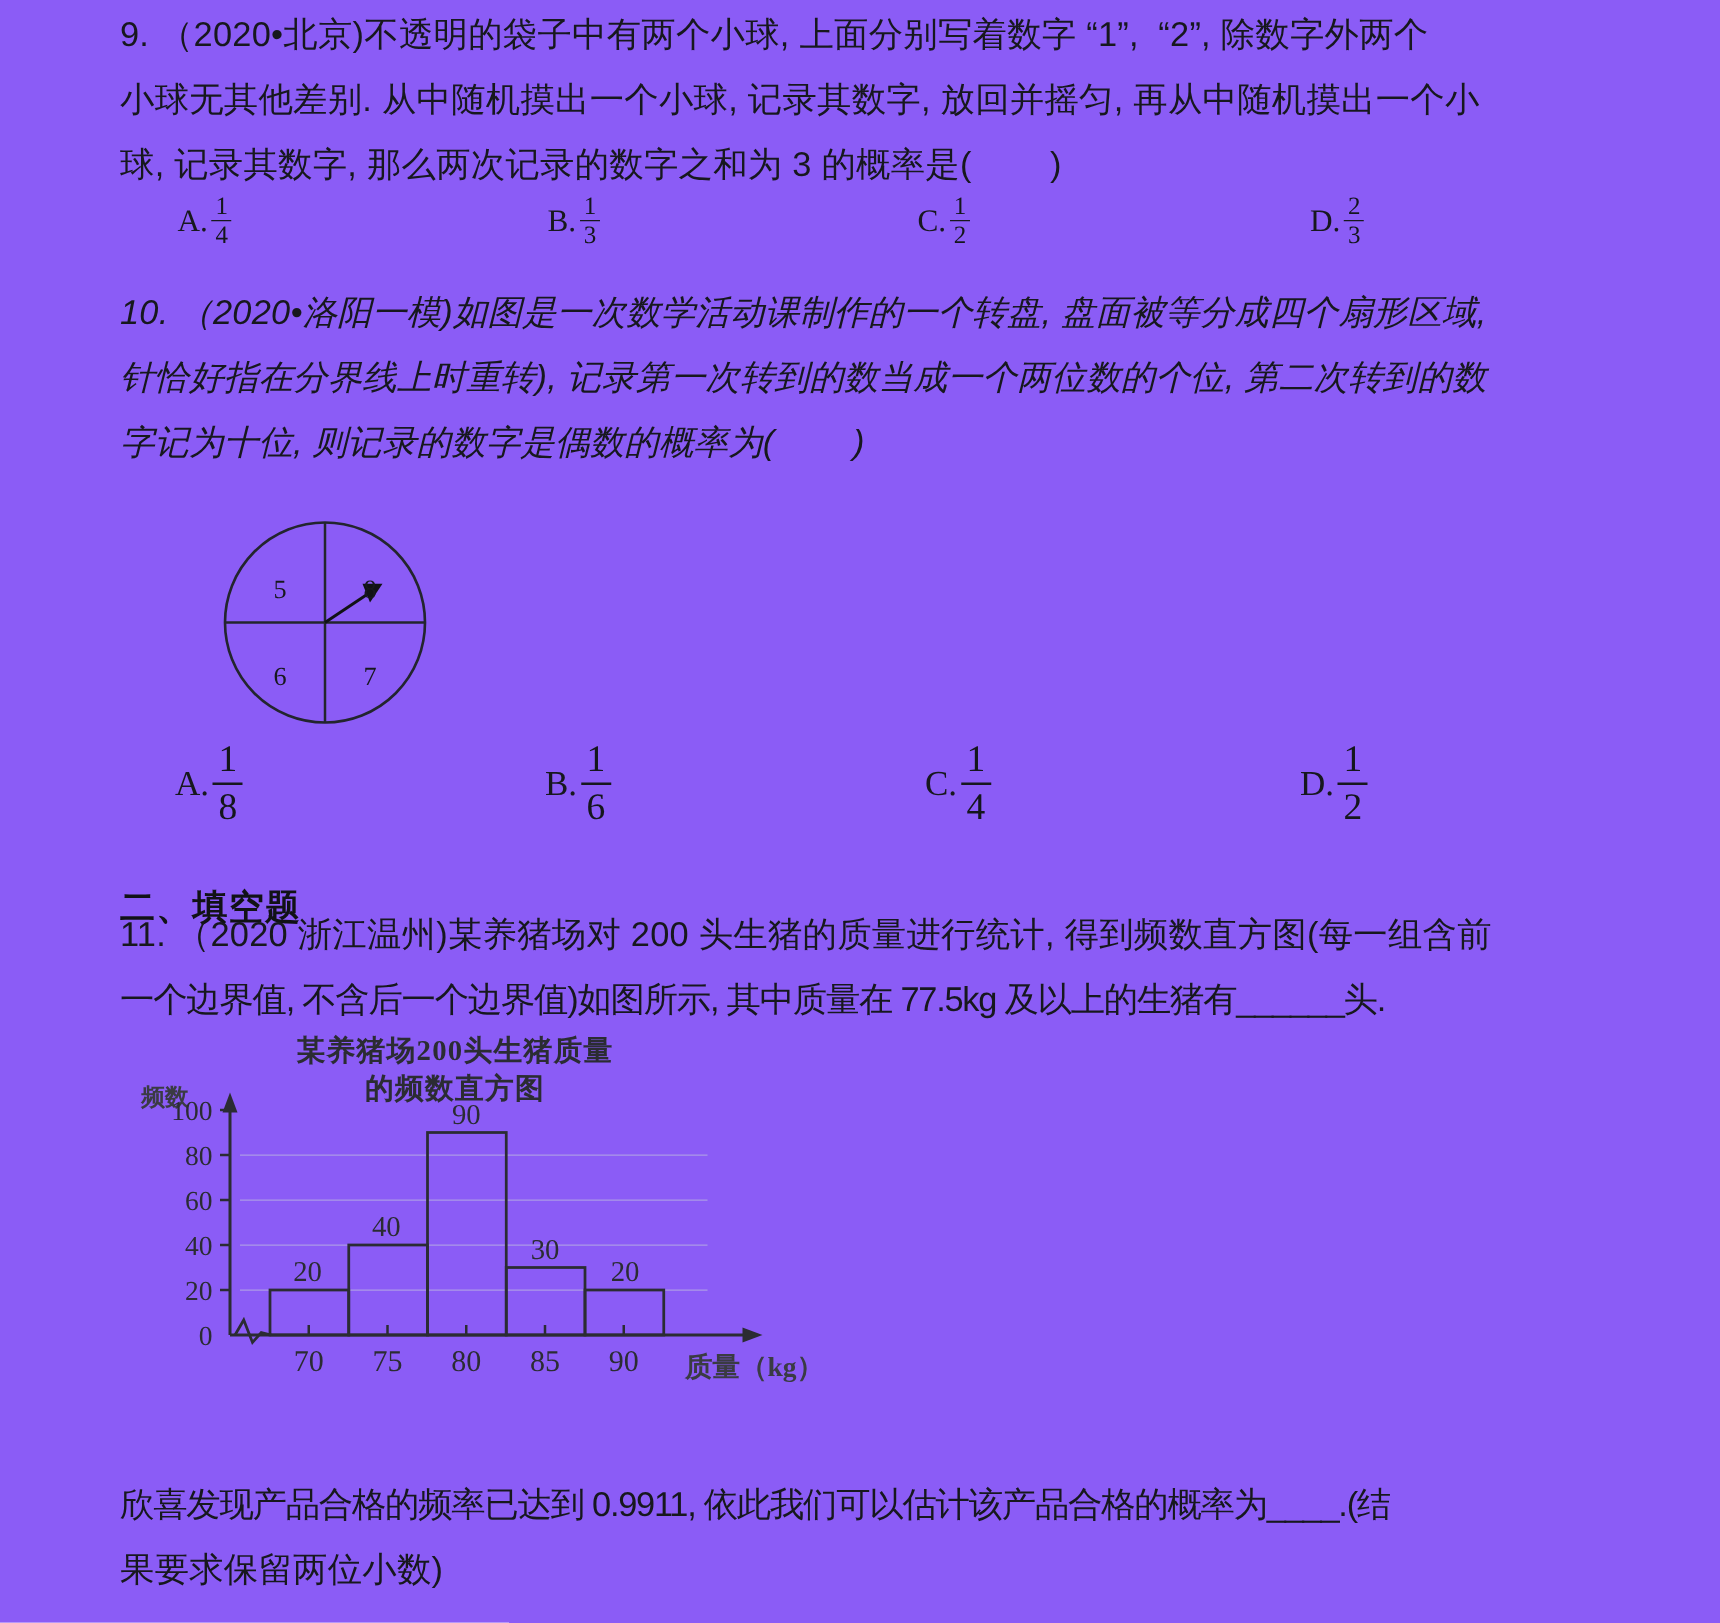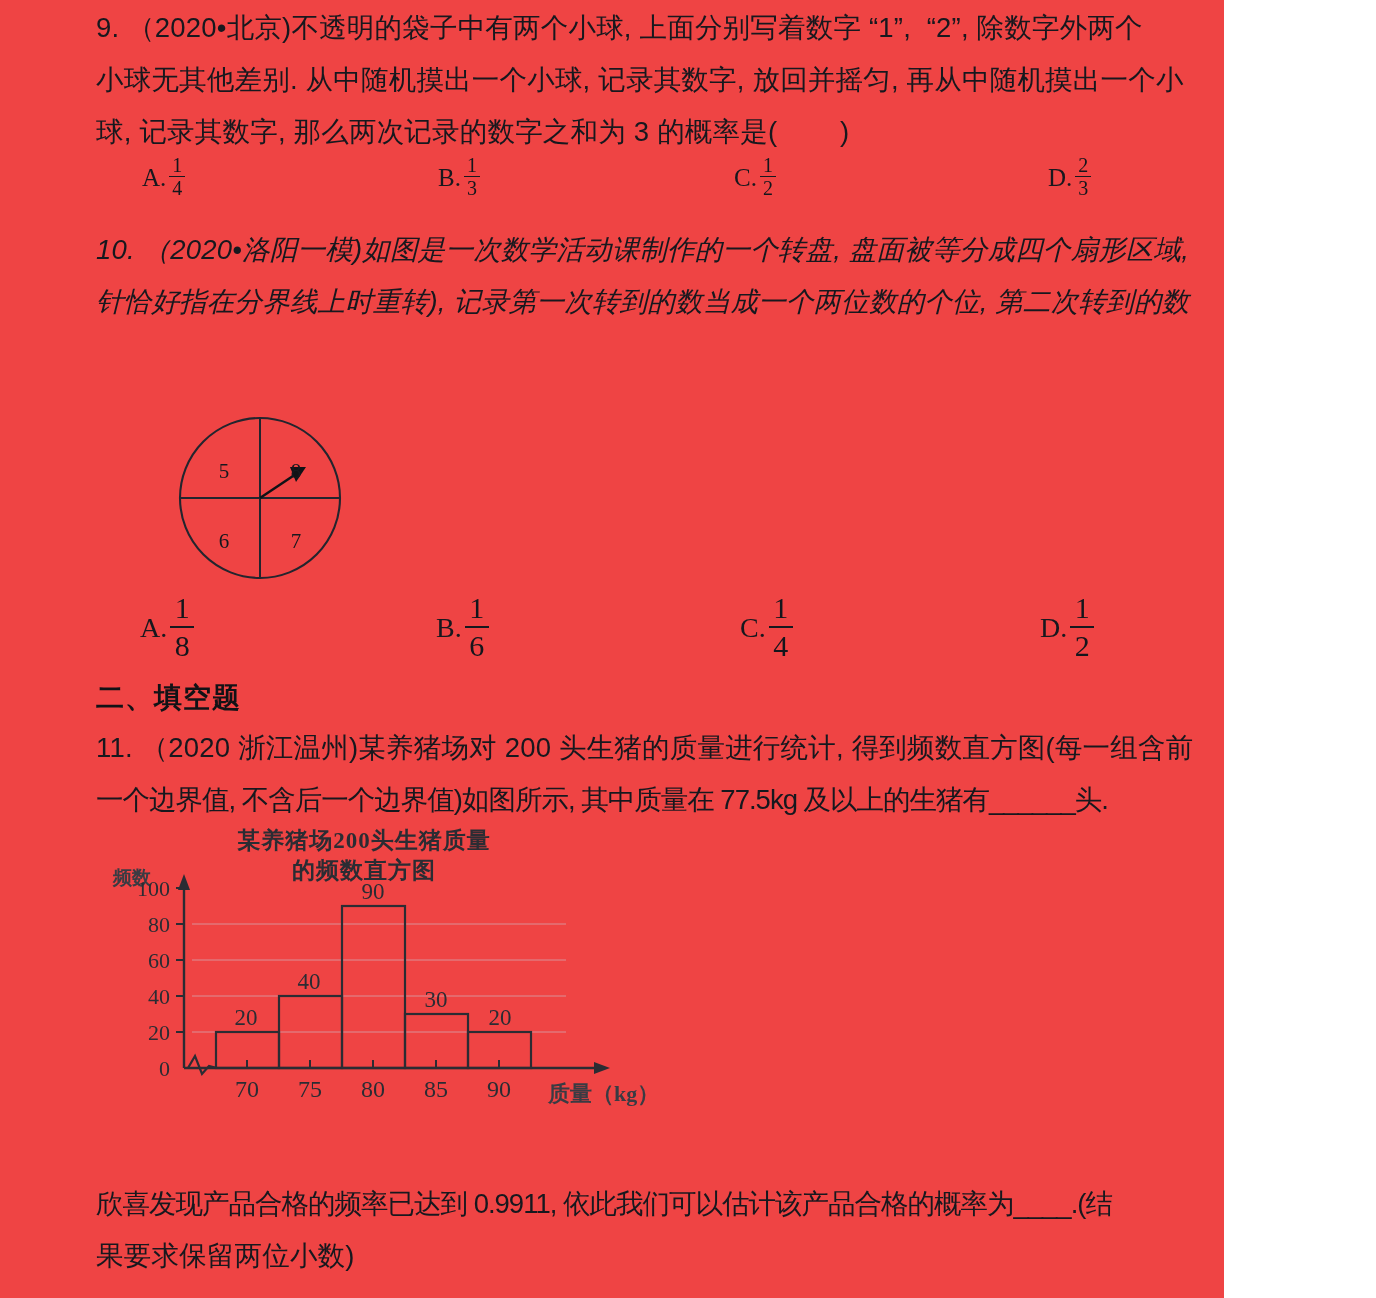--- a/index.html
+++ b/index.html
@@ -11,23 +11,23 @@
     width: 1376px;
     height: 1298px;
     position: relative;
     font-family: "Liberation Sans", "DejaVu Sans", sans-serif;
     color: #14161c;
     overflow: hidden;
   }
   .page {
     position: absolute;
     left: 0; top: 0;
-    width: 1224px;
+    width: 1376px;
     height: 1298px;
-    background: #ef4444;
+    background: #8b5cf6;
   }
 
   
   .qblock {
     position: absolute;
     left: 96px;
     width: 1222px;
     font-size: 27.5px;
     line-height: 52px;
     letter-spacing: 0.2px;
@@ -39,20 +39,21 @@
   .qline.first { text-indent: 0; }
 
   .section-head {
     position: absolute;
     left: 96px;
     font-size: 28px;
     font-weight: bold;
     line-height: 40px;
     letter-spacing: 1px;
     color: #111216;
+    margin-top: 28px;
   }
 
   
   .options {
     position: absolute;
     left: 96px;
     width: 1222px;
     height: 60px;
   }
   .opt {
@@ -158,20 +159,21 @@
         <span class="num">2</span>
         <span class="bar"></span>
         <span class="den">3</span>
       </span>
     </div>
   </div>
 
   <div class="qblock" style="top:224px;font-style:italic;">
     <div class="qline first">10. （2020•洛阳一模)如图是一次数学活动课制作的一个转盘, 盘面被等分成四个扇形区域,</div>
     <div class="qline">针恰好指在分界线上时重转), 记录第一次转到的数当成一个两位数的个位, 第二次转到的数</div>
+    <div class="qline">字记为十位, 则记录的数字是偶数的概率为(        )</div>
   </div>
 
   <div class="spinner-fig">
     <svg width="180" height="172" viewBox="0 0 180 172">
       <circle cx="88" cy="86" r="80" fill="none" stroke="#23252e" stroke-width="2.1"></circle>
       <line x1="88" y1="6" x2="88" y2="166" stroke="#23252e" stroke-width="2"></line>
       <line x1="8" y1="86" x2="168" y2="86" stroke="#23252e" stroke-width="2"></line>
 
       <line x1="88" y1="86" x2="127" y2="60" stroke="#111216" stroke-width="2.4"></line>
       <polygon points="134,55 118,55 124,70" fill="#111216"></polygon>

